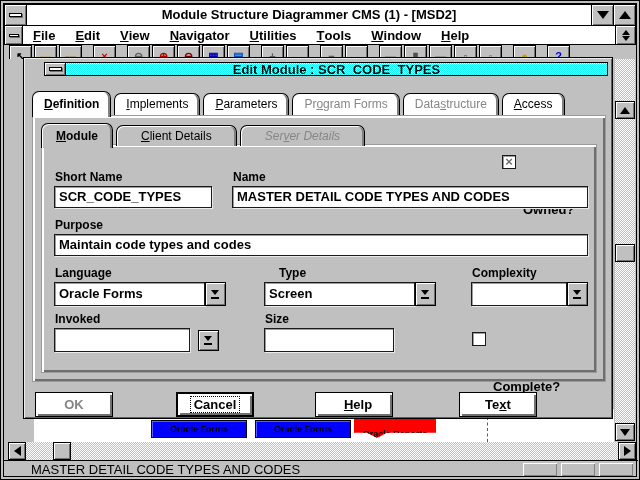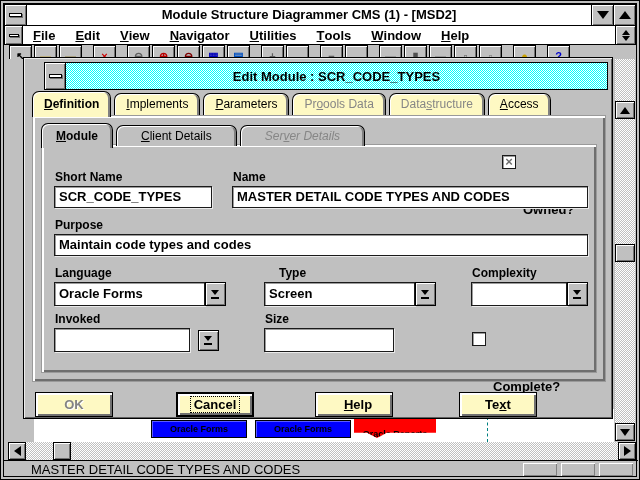--- a/index.html
+++ b/index.html
@@ -69,29 +69,29 @@
   .statusbar { position:absolute; left:3px; top:459px; width:634px; height:18px; background:#c0c0c0;
     border-top:1px solid #000; display:flex; align-items:center; padding:0 5px 0 27px; z-index:20; font-size:13px; color:#000; }
   .status-text { white-space:nowrap; overflow:hidden; }
   .status-cells { margin-left:auto; display:flex; gap:4px; }
   .status-cell { width:34px; height:13px; background:#c0c0c0;
     box-shadow: inset 1px 1px 0 #fff, inset -1px -1px 0 #808080; }
 
   
   .dialog { position:absolute; left:22px; top:56px; width:590px; height:362px; background:#c0c0c0;
     border:1px solid #000; box-shadow: inset 1px 1px 0 #ececec, inset -1px -1px 0 #606060; z-index:10; }
-  .dlg-titlerow { position:absolute; left:20px; top:4px; right:4px; height:28px; display:flex; border:1px solid #000; }
+  .dlg-titlerow { position:absolute; left:20px; top:4px; right:4px; height:14px; display:flex; border:1px solid #000; }
   .ctrl-box.dlg { width:21px; border-right:1px solid #000; }
   .dlg-titlebar { flex:1; display:flex; align-items:center; justify-content:center;
     background-color:#7fffff;
     background-image: conic-gradient(#00ffff 25%, #ffffff 0 50%, #00ffff 0 75%, #ffffff 0); background-size:2px 2px;
     font-weight:bold; font-size:13px; color:#000; white-space:nowrap; }
 
   .tabrow { position:absolute; left:8px; top:31px; right:6px; height:26px; display:flex; align-items:flex-end; z-index:4; }
-  .tab { height:22px; padding:3px 11px 0; background:#fef9c3; border:1px solid #000; border-bottom:none;
+  .tab { height:22px; padding:3px 11px 0; background:#ffffff; border:1px solid #000; border-bottom:none;
     border-radius:7px 7px 0 0; box-shadow: inset 1px 1px 0 #fff, inset -2px 0 0 #808080;
     font-size:12px; color:#000; margin-right:3px; white-space:nowrap; cursor:default; }
   .tab.active { height:26px; padding-top:5px; font-weight:bold; position:relative; z-index:5; margin-bottom:-2px; }
   .tab.disabled { color:#868686; }
 
   .raised { background:#c0c0c0; box-shadow: inset 1px 1px 0 #fff, inset 2px 2px 0 #fff,
     inset -1px -1px 0 #6e6e6e, inset -2px -2px 0 #6e6e6e; border:1px solid #9a9a9a; }
   .panel1 { position:absolute; left:8px; top:57px; right:6px; bottom:36px; z-index:1; }
   .subtabrow { position:absolute; left:8px; top:4px; height:26px; display:flex; align-items:flex-end; z-index:4; }
   .subtab { height:21px; padding:3px 24px 0; background:#c0c0c0; border:1px solid #000; border-bottom:none;
@@ -114,21 +114,21 @@
   .dd-arrow { position:relative; width:9px; height:9px; }
   .dd-arrow::before { content:""; position:absolute; top:0; left:0; border-left:4px solid transparent;
     border-right:4px solid transparent; border-top:5px solid #000; }
   .dd-arrow::after { content:""; position:absolute; bottom:0; left:0; width:8px; height:2px; background:#000; }
 
   .checkbox { position:absolute; width:14px; height:14px; background:#fff; border:1px solid #1a1a1a;
     box-shadow: inset 1px 1px 0 #9c9c9c; display:flex; align-items:center; justify-content:center; z-index:5; }
   .check { font-weight:bold; font-size:13px; line-height:12px; color:#707070; }
   .cblabel { position:absolute; font-weight:bold; font-size:13px; color:#000; z-index:5; white-space:nowrap;margin-top:48px; }
 
-  .btn { position:absolute; top:334px; height:25px; background:#fef9c3; border:1px solid #000;
+  .btn { position:absolute; top:334px; height:25px; background:#ffffff; border:1px solid #000;
     box-shadow: inset 1px 1px 0 #fff, inset 2px 2px 0 #fff, inset -1px -1px 0 #707070, inset -2px -2px 0 #707070;
     font-weight:bold; font-size:13px; display:flex; align-items:center; justify-content:center; z-index:5; cursor:default; }
   .btn.disabled { color:#848484; text-shadow:1px 1px 0 #fff; }
   .btn.default { border:2px solid #000; }
   .focus-ring { border:1px dotted #000; padding:0 3px; display:flex;text-align:center; }
 </style>
 </head>
 <body>
 
 <div class="screen">
@@ -231,21 +231,21 @@
       </div>
       <div class="dlg-titlebar">
         <span>Edit Module : SCR_CODE_TYPES</span>
       </div>
     </div>
 
     <div class="tabrow">
       <div class="tab active"><span></span><span class="u">D</span><span>efinition</span></div>
       <div class="tab"><span></span><span class="u">I</span><span>mplements</span></div>
       <div class="tab"><span></span><span class="u">P</span><span>arameters</span></div>
-      <div class="tab disabled"><span>Pr</span><span class="u">o</span><span>ools Data</span></div>
+      <div class="tab disabled"><span>Pr</span><span class="u">o</span><span>gram Forms</span></div>
       <div class="tab disabled"><span>Data</span><span class="u">s</span><span>tructure</span></div>
       <div class="tab"><span></span><span class="u">A</span><span>ccess</span></div>
     </div>
 
     <div class="panel1 raised">
       <div class="subtabrow">
         <div class="subtab active"><span></span><span class="u">M</span><span>odule</span></div>
         <div class="subtab"><span></span><span class="u">C</span><span>lient Details</span></div>
         <div class="subtab disabled"><span>Ser</span><span class="u">v</span><span>er Details</span></div>
       </div>

